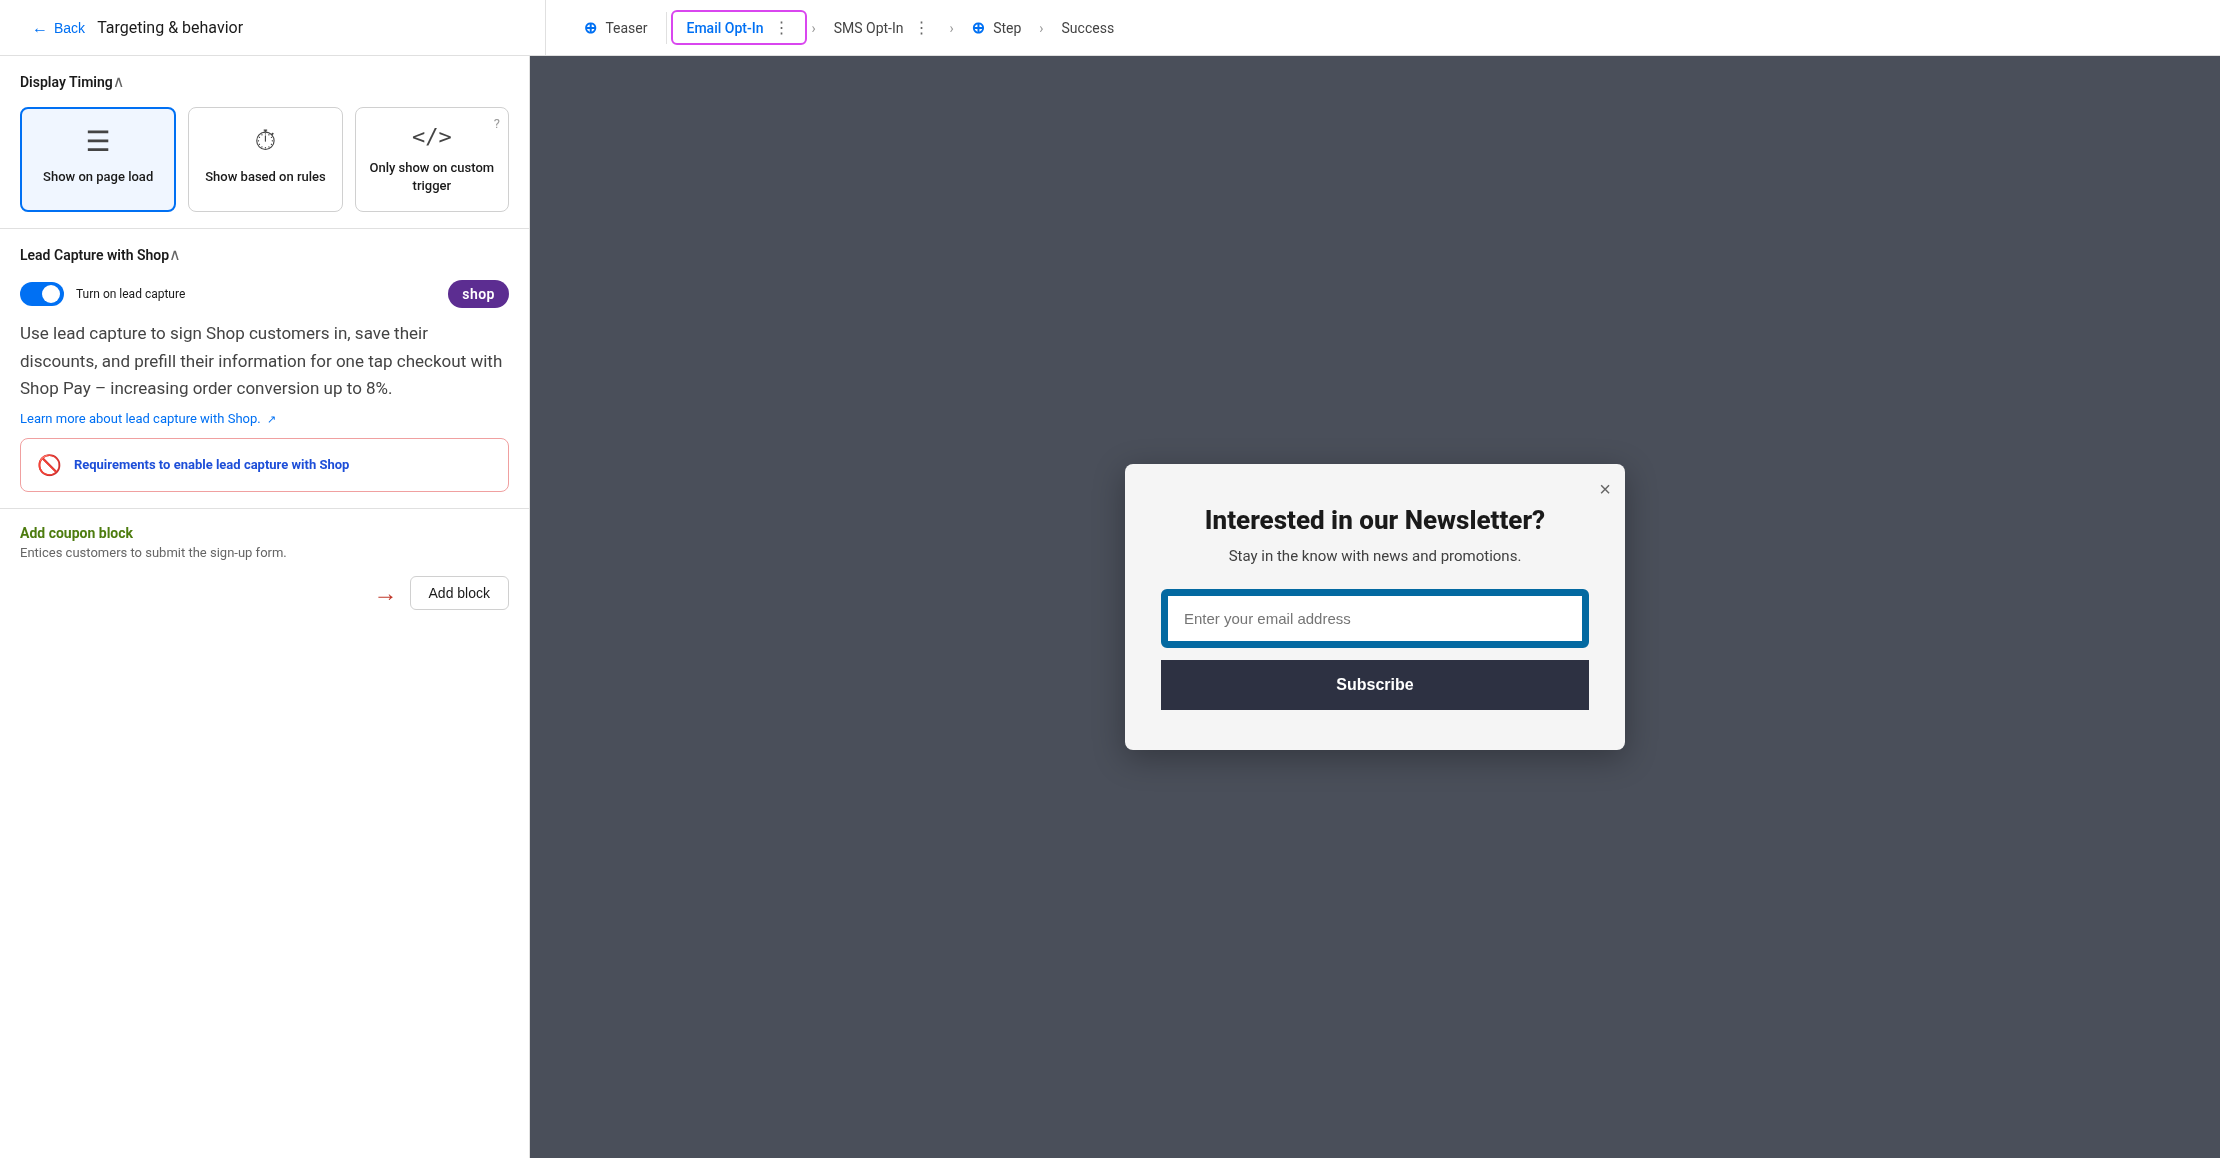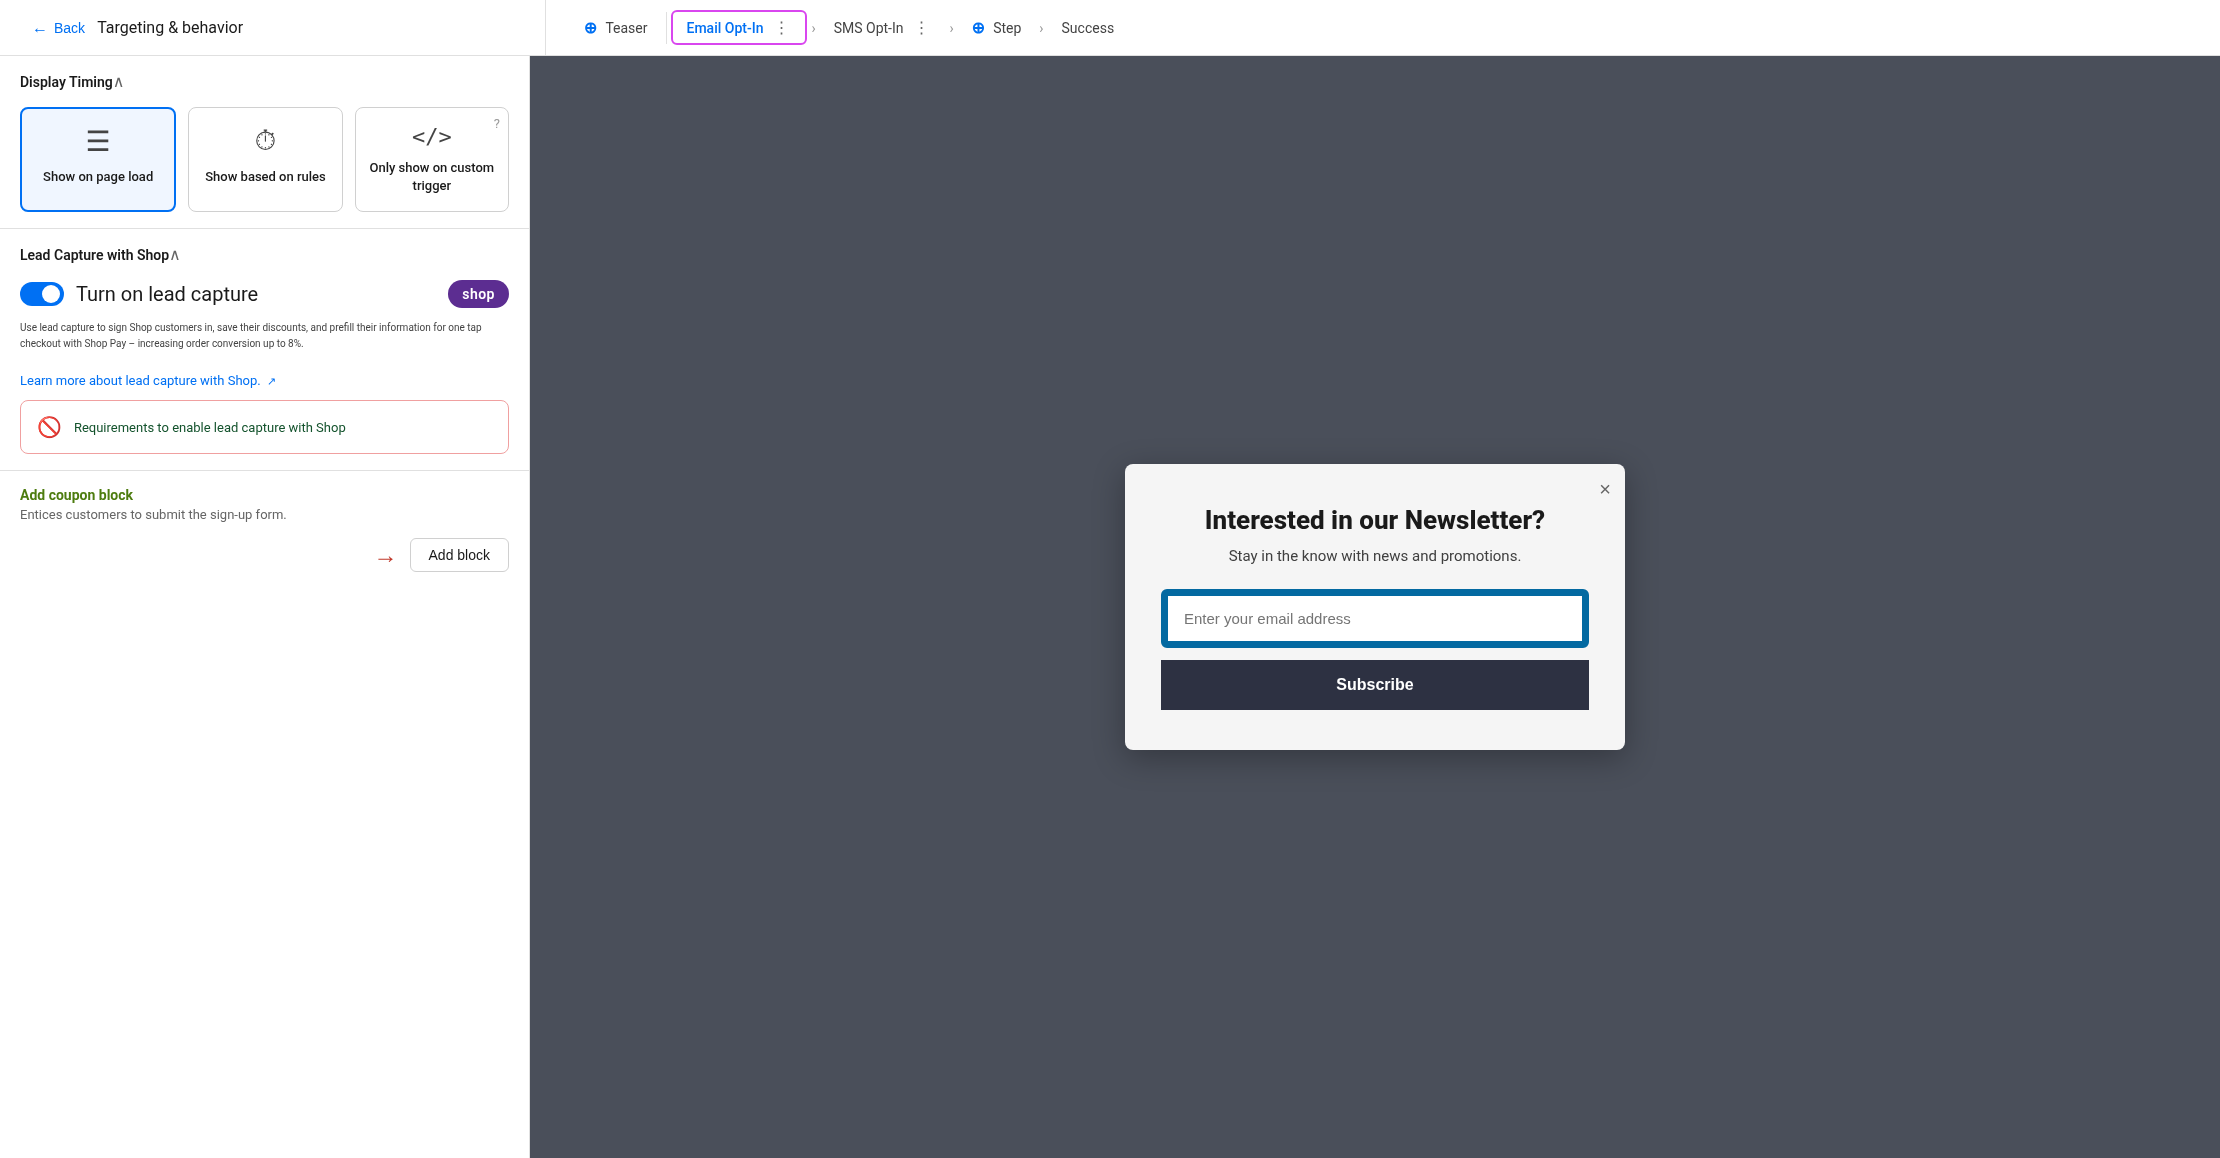--- a/index.html
+++ b/index.html
@@ -80,40 +80,40 @@
     }
     .toggle-switch input { opacity: 0; width: 0; height: 0; }
     .toggle-slider {
       position: absolute; top: 0; left: 0; right: 0; bottom: 0;
       background: #0070f3; border-radius: 24px; transition: 0.2s;
     }
     .toggle-slider:before {
       content: ''; position: absolute; height: 18px; width: 18px;
       left: 22px; bottom: 3px; background: #fff; border-radius: 50%; transition: 0.2s;
     }
-    .toggle-label { font-size: 20px; color: #1a1a1a; }
+    .toggle-label { font-size: 12px; color: #1a1a1a; }
 
     
     .shop-badge {
       background: #5c2d91; color: #fff; padding: 6px 14px; border-radius: 14px;
       font-size: 14px; font-weight: 600; letter-spacing: 0.5px;
     }
 
-    .lead-capture-desc { font-size: 10px; color: #444; line-height: 1.6; margin-bottom: 20px; }
+    .lead-capture-desc { font-size: 17px; color: #444; line-height: 1.6; margin-bottom: 8px; }
     .learn-more-link { color: #0070f3; text-decoration: none; font-size: 13px; }
     .external-icon { font-size: 11px; margin-left: 3px; }
 
     
     .requirements-box {
       border: 1px solid #f0a0a0; border-radius: 8px; padding: 14px 16px;
       display: flex; align-items: center; gap: 12px; margin-top: 12px;
       background: #fff;
     }
     .req-icon { font-size: 20px; color: #d0021b; flex-shrink: 0; }
-    .req-text { font-size: 13px; color: #14532d; font-weight: 400; line-height: 1.5; }
+    .req-text { font-size: 13px; color: #1d4ed8; font-weight: 700; line-height: 1.5; }
 
     
     .coupon-section { padding: 16px 20px; }
     .coupon-title { font-size: 14px; font-weight: 700; color: #4d7c0f; margin-bottom: 4px; }
     .coupon-desc { font-size: 13px; color: #666; margin-bottom: 16px; }
     .coupon-add-row { display: flex; align-items: center; justify-content: flex-end; gap: 12px; }
     .arrow-indicator { display: flex; align-items: center; }
     .arrow-icon { color: #c0392b; font-size: 24px; }
 
     .add-block-btn {

